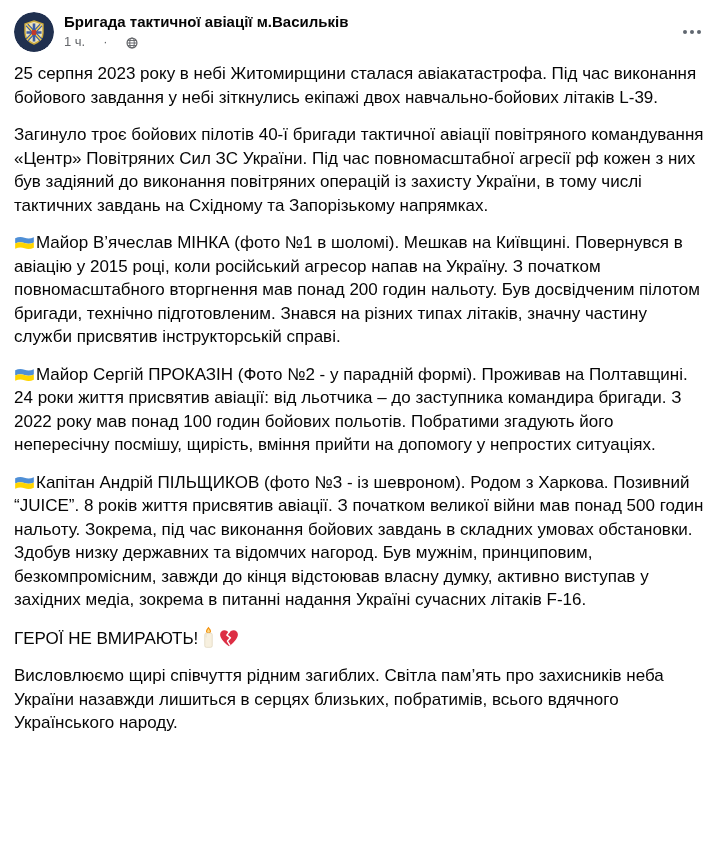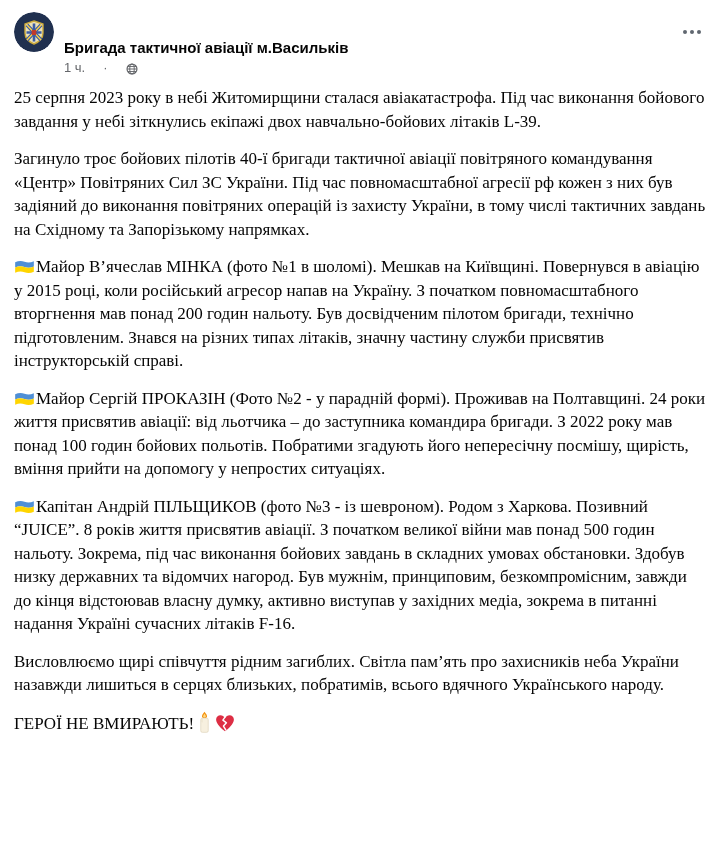--- a/index.html
+++ b/index.html
@@ -29,21 +29,20 @@
     margin-top: 4px;
     cursor: pointer;
     overflow: hidden;
   }
   .avatar svg { display: block; }
   .header-text {
     margin-left: 10px;
     padding-top: 4px;
     flex: 1 1 auto;
     min-width: 0;
-    margin-top: 26px;
   }
   .page-name {
     font-size: 15px;
     font-weight: 700;
     line-height: 20px;
     color: #050505;
     cursor: pointer;
   }
   .meta-row {
     display: flex;
@@ -75,21 +74,21 @@
     background: #606770;
     display: block;
   }
   
   .post-body {
     padding: 4px 16px 6px 14px;
     font-size: 17px;
     line-height: 23.5px;
     color: #050505;
   }
-  .post-body p { margin: 0 0 14px 0; font-family: Liberation Serif, serif; }
+  .post-body p { margin: 0 0 14px 0; }
   .post-body p:last-child { margin-bottom: 0; }
   .inline-icon {
     display: inline-block;
     vertical-align: -3px;
     line-height: 0;
   }
   .flag { margin-right: 1px; }
   .trail { margin-left: 4px; vertical-align: -4px; }
 </style>
 </head>
@@ -143,26 +142,26 @@
     <p><span class="inline-icon flag"><svg width="21" height="16" viewBox="0 0 36 26">
             <path d="M2 5 Q10 1 18 4 Q26 7 34 3 L34 12 Q26 16 18 13 Q10 10 2 14 Z" fill="#4f8fd6"></path>
             <path d="M2 14 Q10 10 18 13 Q26 16 34 12 L34 21 Q26 25 18 22 Q10 19 2 23 Z" fill="#ffd500"></path>
           </svg></span><span>Майор Сергій ПРОКАЗІН (Фото №2 - у парадній формі). Проживав на Полтавщині. 24 роки життя присвятив авіації: від льотчика – до заступника командира бригади. З 2022 року мав понад 100 годин бойових польотів. Побратими згадують його непересічну посмішу, щирість, вміння прийти на допомогу у непростих ситуаціях.</span></p>
 
     <p><span class="inline-icon flag"><svg width="21" height="16" viewBox="0 0 36 26">
             <path d="M2 5 Q10 1 18 4 Q26 7 34 3 L34 12 Q26 16 18 13 Q10 10 2 14 Z" fill="#4f8fd6"></path>
             <path d="M2 14 Q10 10 18 13 Q26 16 34 12 L34 21 Q26 25 18 22 Q10 19 2 23 Z" fill="#ffd500"></path>
           </svg></span><span>Капітан Андрій ПІЛЬЩИКОВ (фото №3 - із шевроном). Родом з Харкова. Позивний “JUICE”. 8 років життя присвятив авіації. З початком великої війни мав понад 500 годин нальоту. Зокрема, під час виконання бойових завдань в складних умовах обстановки. Здобув низку державних та відомчих нагород. Був мужнім, принциповим, безкомпромісним, завжди до кінця відстоював власну думку, активно виступав у західних медіа, зокрема в питанні надання Україні сучасних літаків F-16.</span></p>
 
-    <p><span>Висловлюємо щирі співчуття рідним загиблих. Світла пам’ять про захисників неба України назавжди лишиться в серцях близьких, побратимів, всього вдячного Українського народу.</span></p>
-
     <p><span>ГЕРОЇ НЕ ВМИРАЮТЬ!</span><span class="inline-icon trail"><svg width="13" height="22" viewBox="0 0 20 34">
             <path d="M10 1 C12.6 4.2 13.8 6.2 13.8 8 A3.8 3.8 0 0 1 6.2 8 C6.2 6.2 7.4 4.2 10 1 Z" fill="#f4900c"></path>
             <path d="M10 4.4 C11.4 6.2 12 7.3 12 8.2 A2 2 0 0 1 8 8.2 C8 7.3 8.6 6.2 10 4.4 Z" fill="#ffd983"></path>
             <rect x="4.2" y="11" width="11.6" height="22" rx="2.4" fill="#f7f0df" stroke="#ddd2b8" stroke-width="1"></rect>
             <path d="M6.5 11.5 C6.5 14 5.6 15.5 6.5 17.5" stroke="#e8dec6" stroke-width="1.4" fill="none"></path>
           </svg></span><span class="inline-icon trail"><svg width="20" height="19" viewBox="0 0 36 32">
             <path d="M18 30 C6 20.5 2 13.5 2 8.7 C2 4.2 5.6 1 9.7 1 C13.2 1 16.1 3.1 18 6.1 C19.9 3.1 22.8 1 26.3 1 C30.4 1 34 4.2 34 8.7 C34 13.5 30 20.5 18 30 Z" fill="#dd2e44"></path>
             <path d="M18.6 3.5 L14.2 10 L20.6 14.8 L15.2 20.6 L19.4 27.5" stroke="#ffffff" stroke-width="2.6" fill="none" stroke-linecap="round" stroke-linejoin="round"></path>
           </svg></span></p>
 
+    <p><span>Висловлюємо щирі співчуття рідним загиблих. Світла пам’ять про захисників неба України назавжди лишиться в серцях близьких, побратимів, всього вдячного Українського народу.</span></p>
+
   </div>
 </div>
 
 </body></html>

